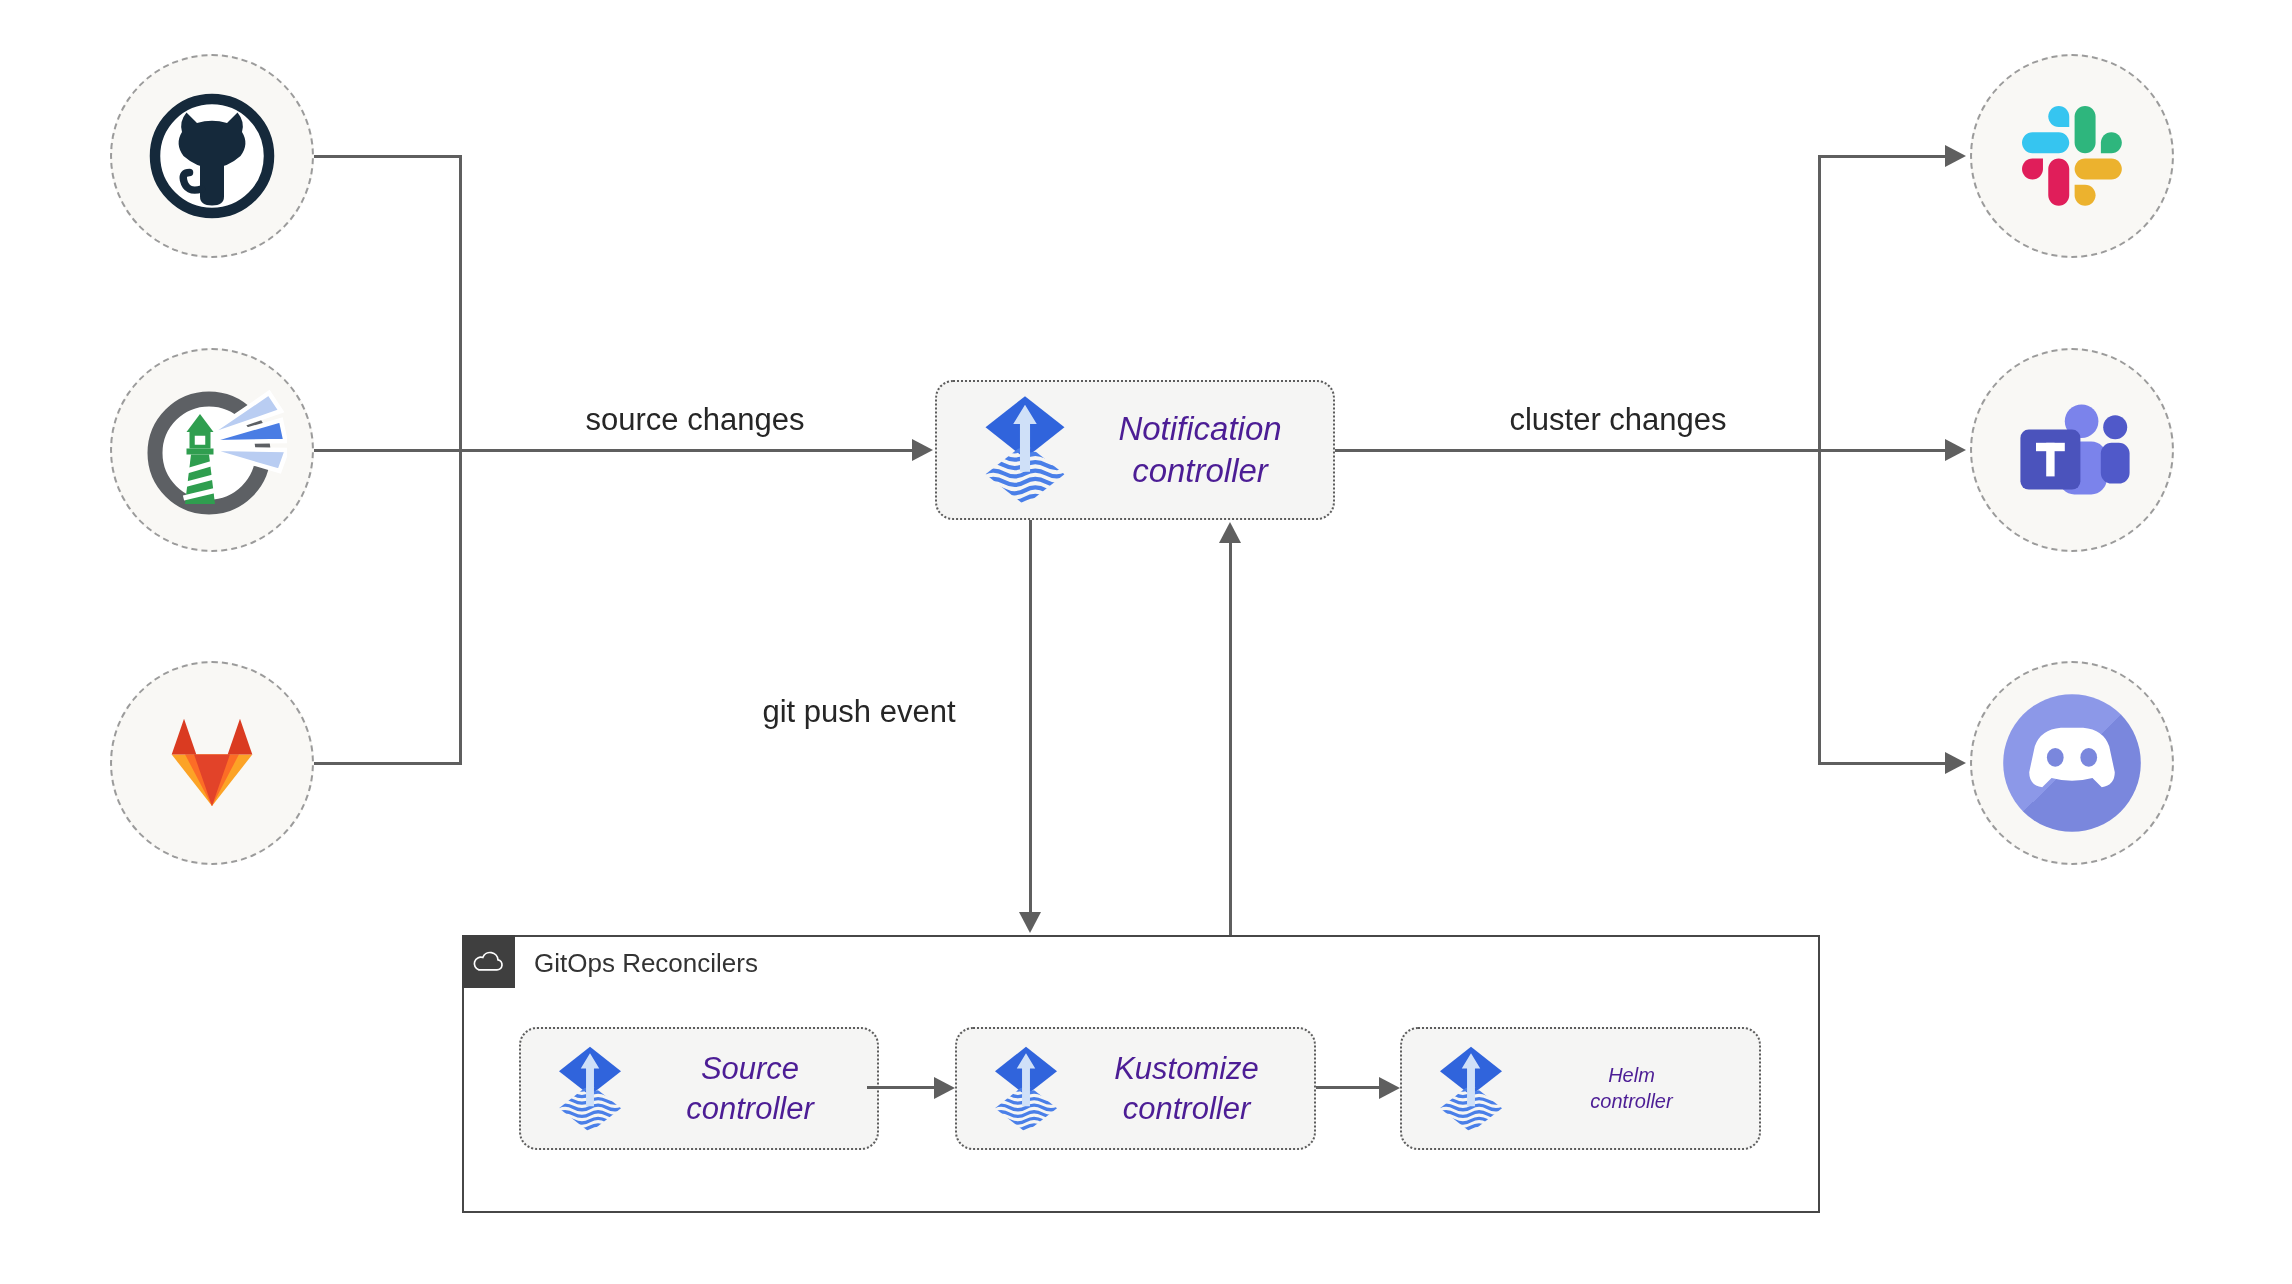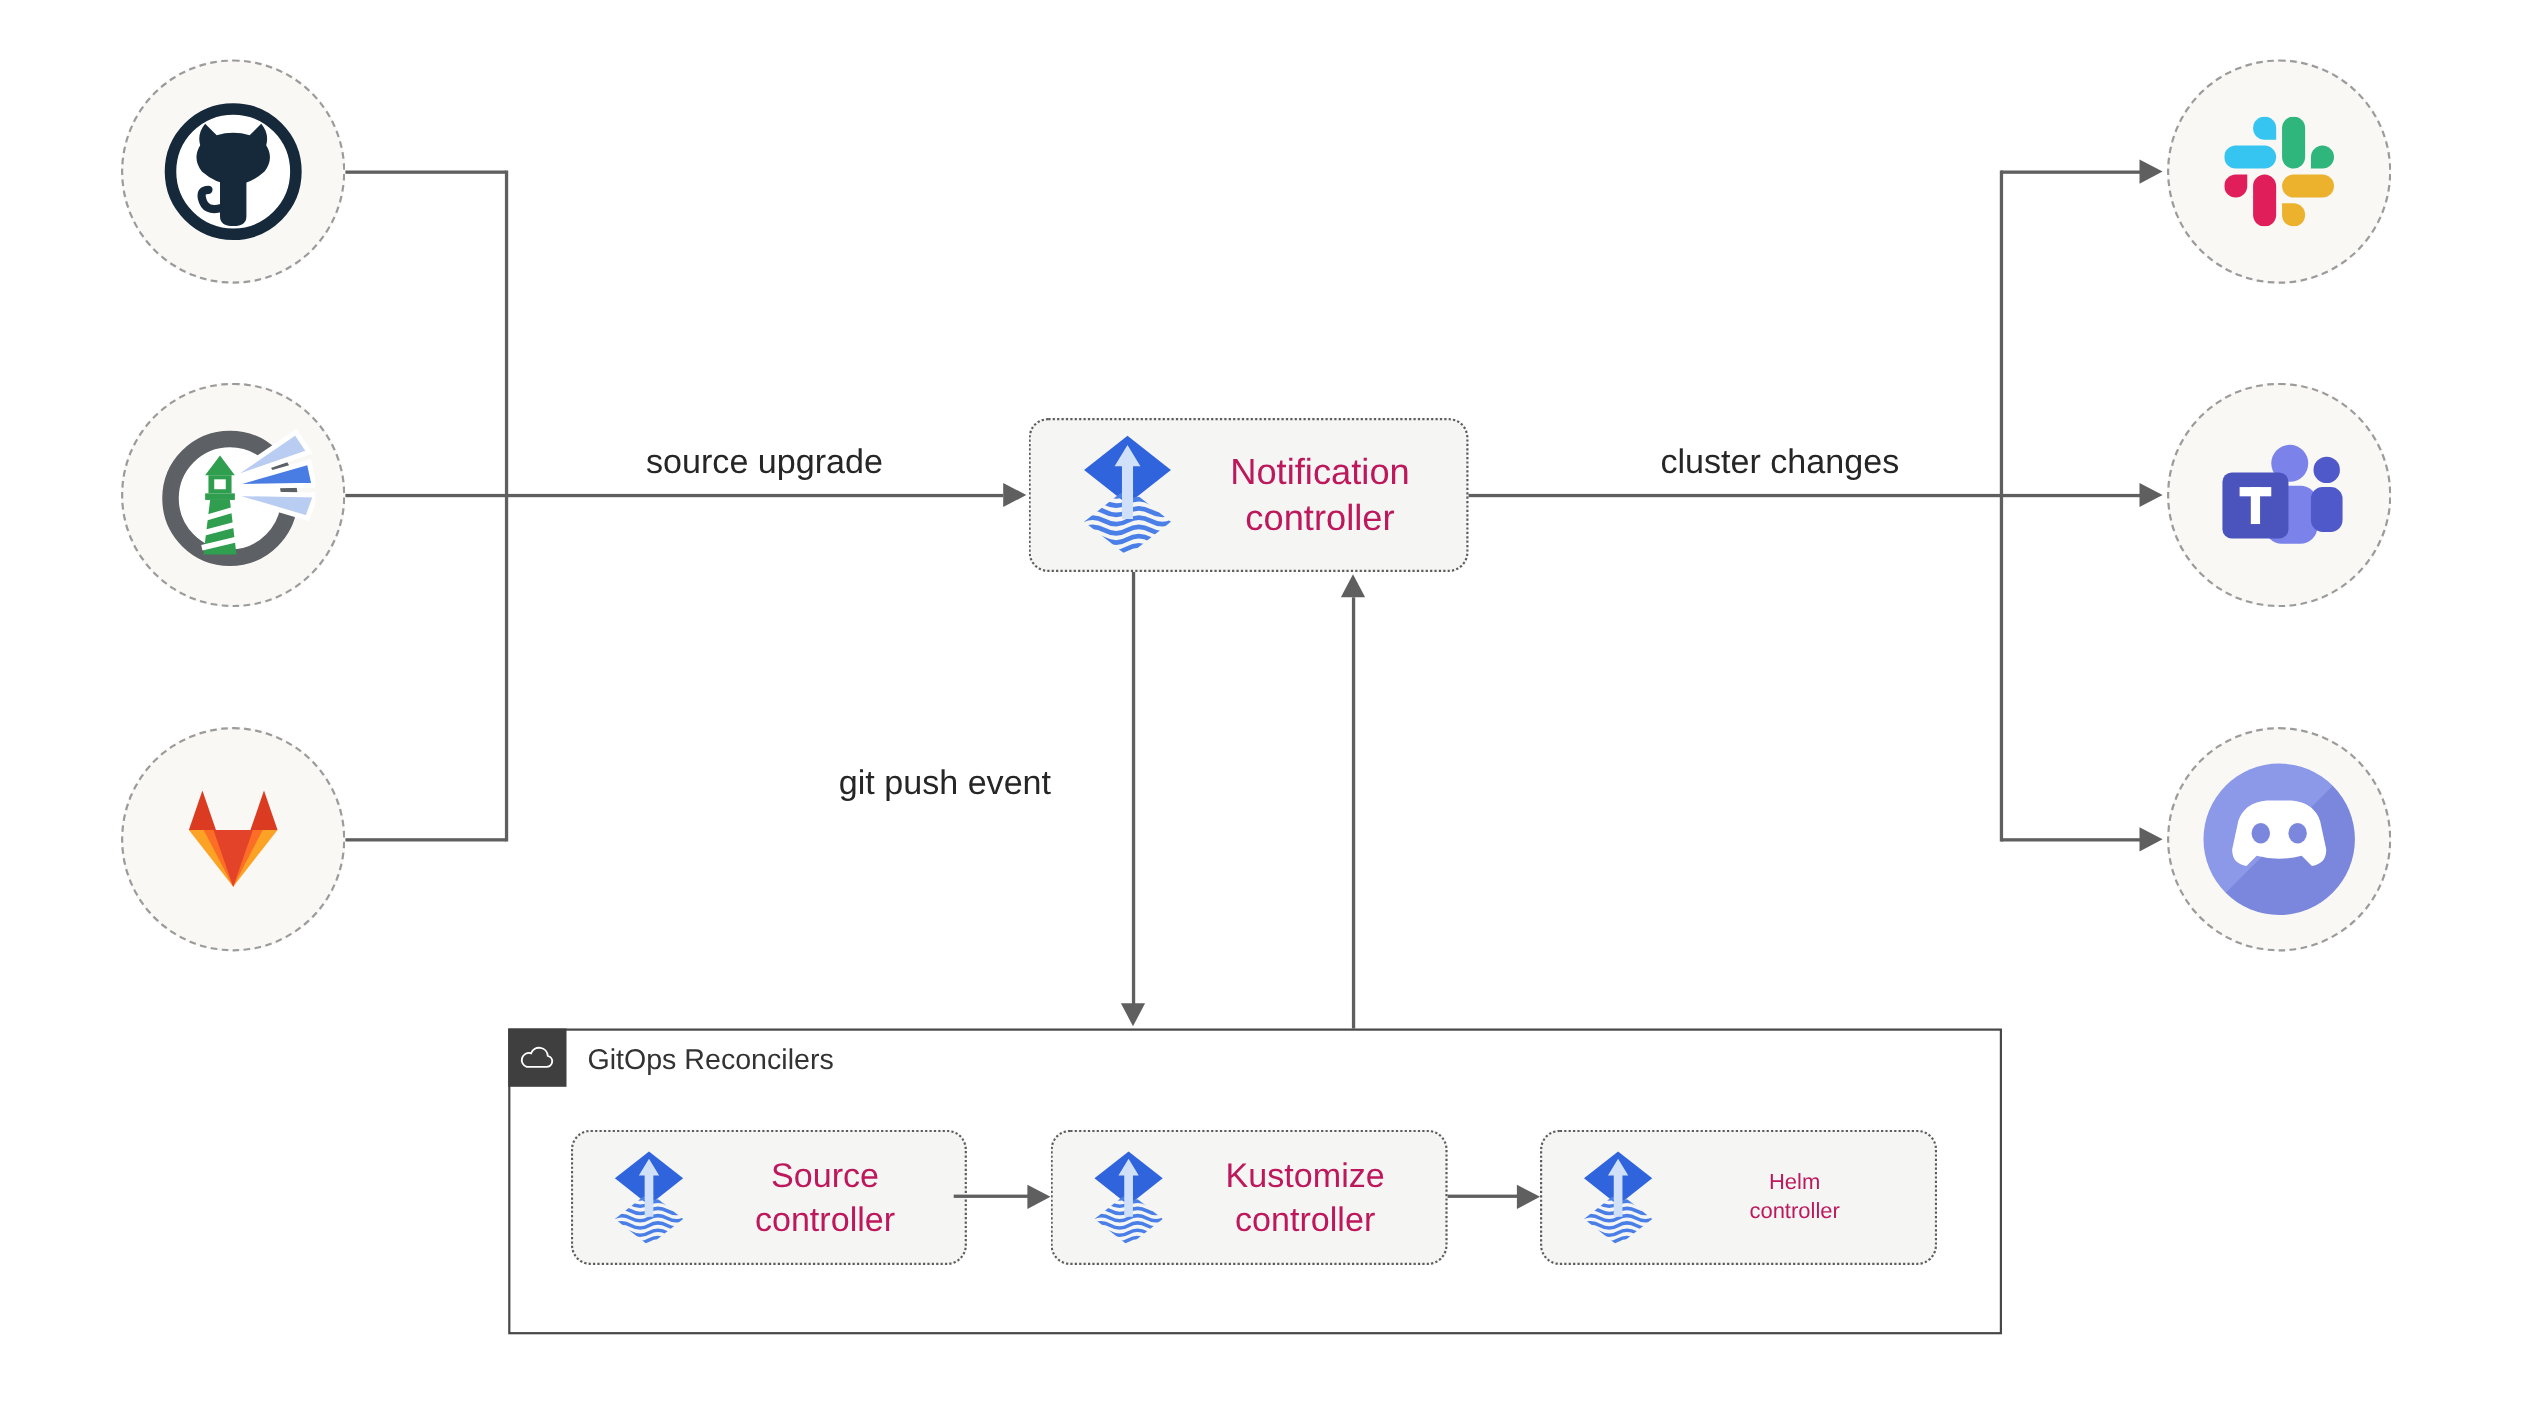--- a/index.html
+++ b/index.html
@@ -7,21 +7,21 @@
          font-family:"Liberation Sans", sans-serif;}
 
   
   .node-circle{position:absolute;width:204px;height:204px;border-radius:50%;
     background:#f9f8f5;border:2px dashed #9b9b9b;box-sizing:border-box;
     display:flex;align-items:center;justify-content:center;}
 
   
   .ctrl-box{position:absolute;background:#f5f5f4;border:2px dotted #5c5c5c;border-radius:18px;
     box-sizing:border-box;display:flex;align-items:center;}
-  .ctrl-label{flex:1;text-align:center;color:#be185d;line-height:1.28;}
+  .ctrl-label{flex:1;text-align:center;color:#4c1d95;line-height:1.28;font-style:italic;}
   .ctrl-label .l1,.ctrl-label .l2{display:block;}
 
   
   .gitops-box{position:absolute;left:462px;top:935px;width:1358px;height:278px;
     background:#ffffff;border:2px solid #474747;box-sizing:border-box;}
   .gitops-badge{position:absolute;left:462px;top:935px;width:53px;height:53px;background:#3f3f3f;
     display:flex;align-items:center;justify-content:center;}
   .gitops-title{position:absolute;left:534px;top:948px;font-size:26px;color:#333333;}
 
   
@@ -174,21 +174,21 @@
       <span class="l1">Notification</span>
       <span class="l2">controller</span>
     </div>
   </div>
 
   <div class="hline" style="left:314px;top:154.5px;width:146px;"></div>
   <div class="hline" style="left:314px;top:761.5px;width:146px;"></div>
   <div class="vline" style="left:458.5px;top:154.5px;height:610px;"></div>
   <div class="hline" style="left:314px;top:448.5px;width:598px;"></div>
   <div class="arrow-right" style="left:912px;top:439px;"></div>
-  <div class="edge-label" style="left:545px;top:402px;width:300px;text-align:center;">source upgrade</div>
+  <div class="edge-label" style="left:545px;top:402px;width:300px;text-align:center;">source changes</div>
 
   <div class="hline" style="left:1335px;top:448.5px;width:484px;"></div>
   <div class="vline" style="left:1817.5px;top:154.5px;height:610px;"></div>
   <div class="hline" style="left:1819px;top:154.5px;width:127px;"></div>
   <div class="arrow-right" style="left:1945px;top:145px;"></div>
   <div class="hline" style="left:1819px;top:448.5px;width:127px;"></div>
   <div class="arrow-right" style="left:1945px;top:439px;"></div>
   <div class="hline" style="left:1819px;top:761.5px;width:127px;"></div>
   <div class="arrow-right" style="left:1945px;top:752px;"></div>
   <div class="edge-label" style="left:1468px;top:402px;width:300px;text-align:center;">cluster changes</div>

